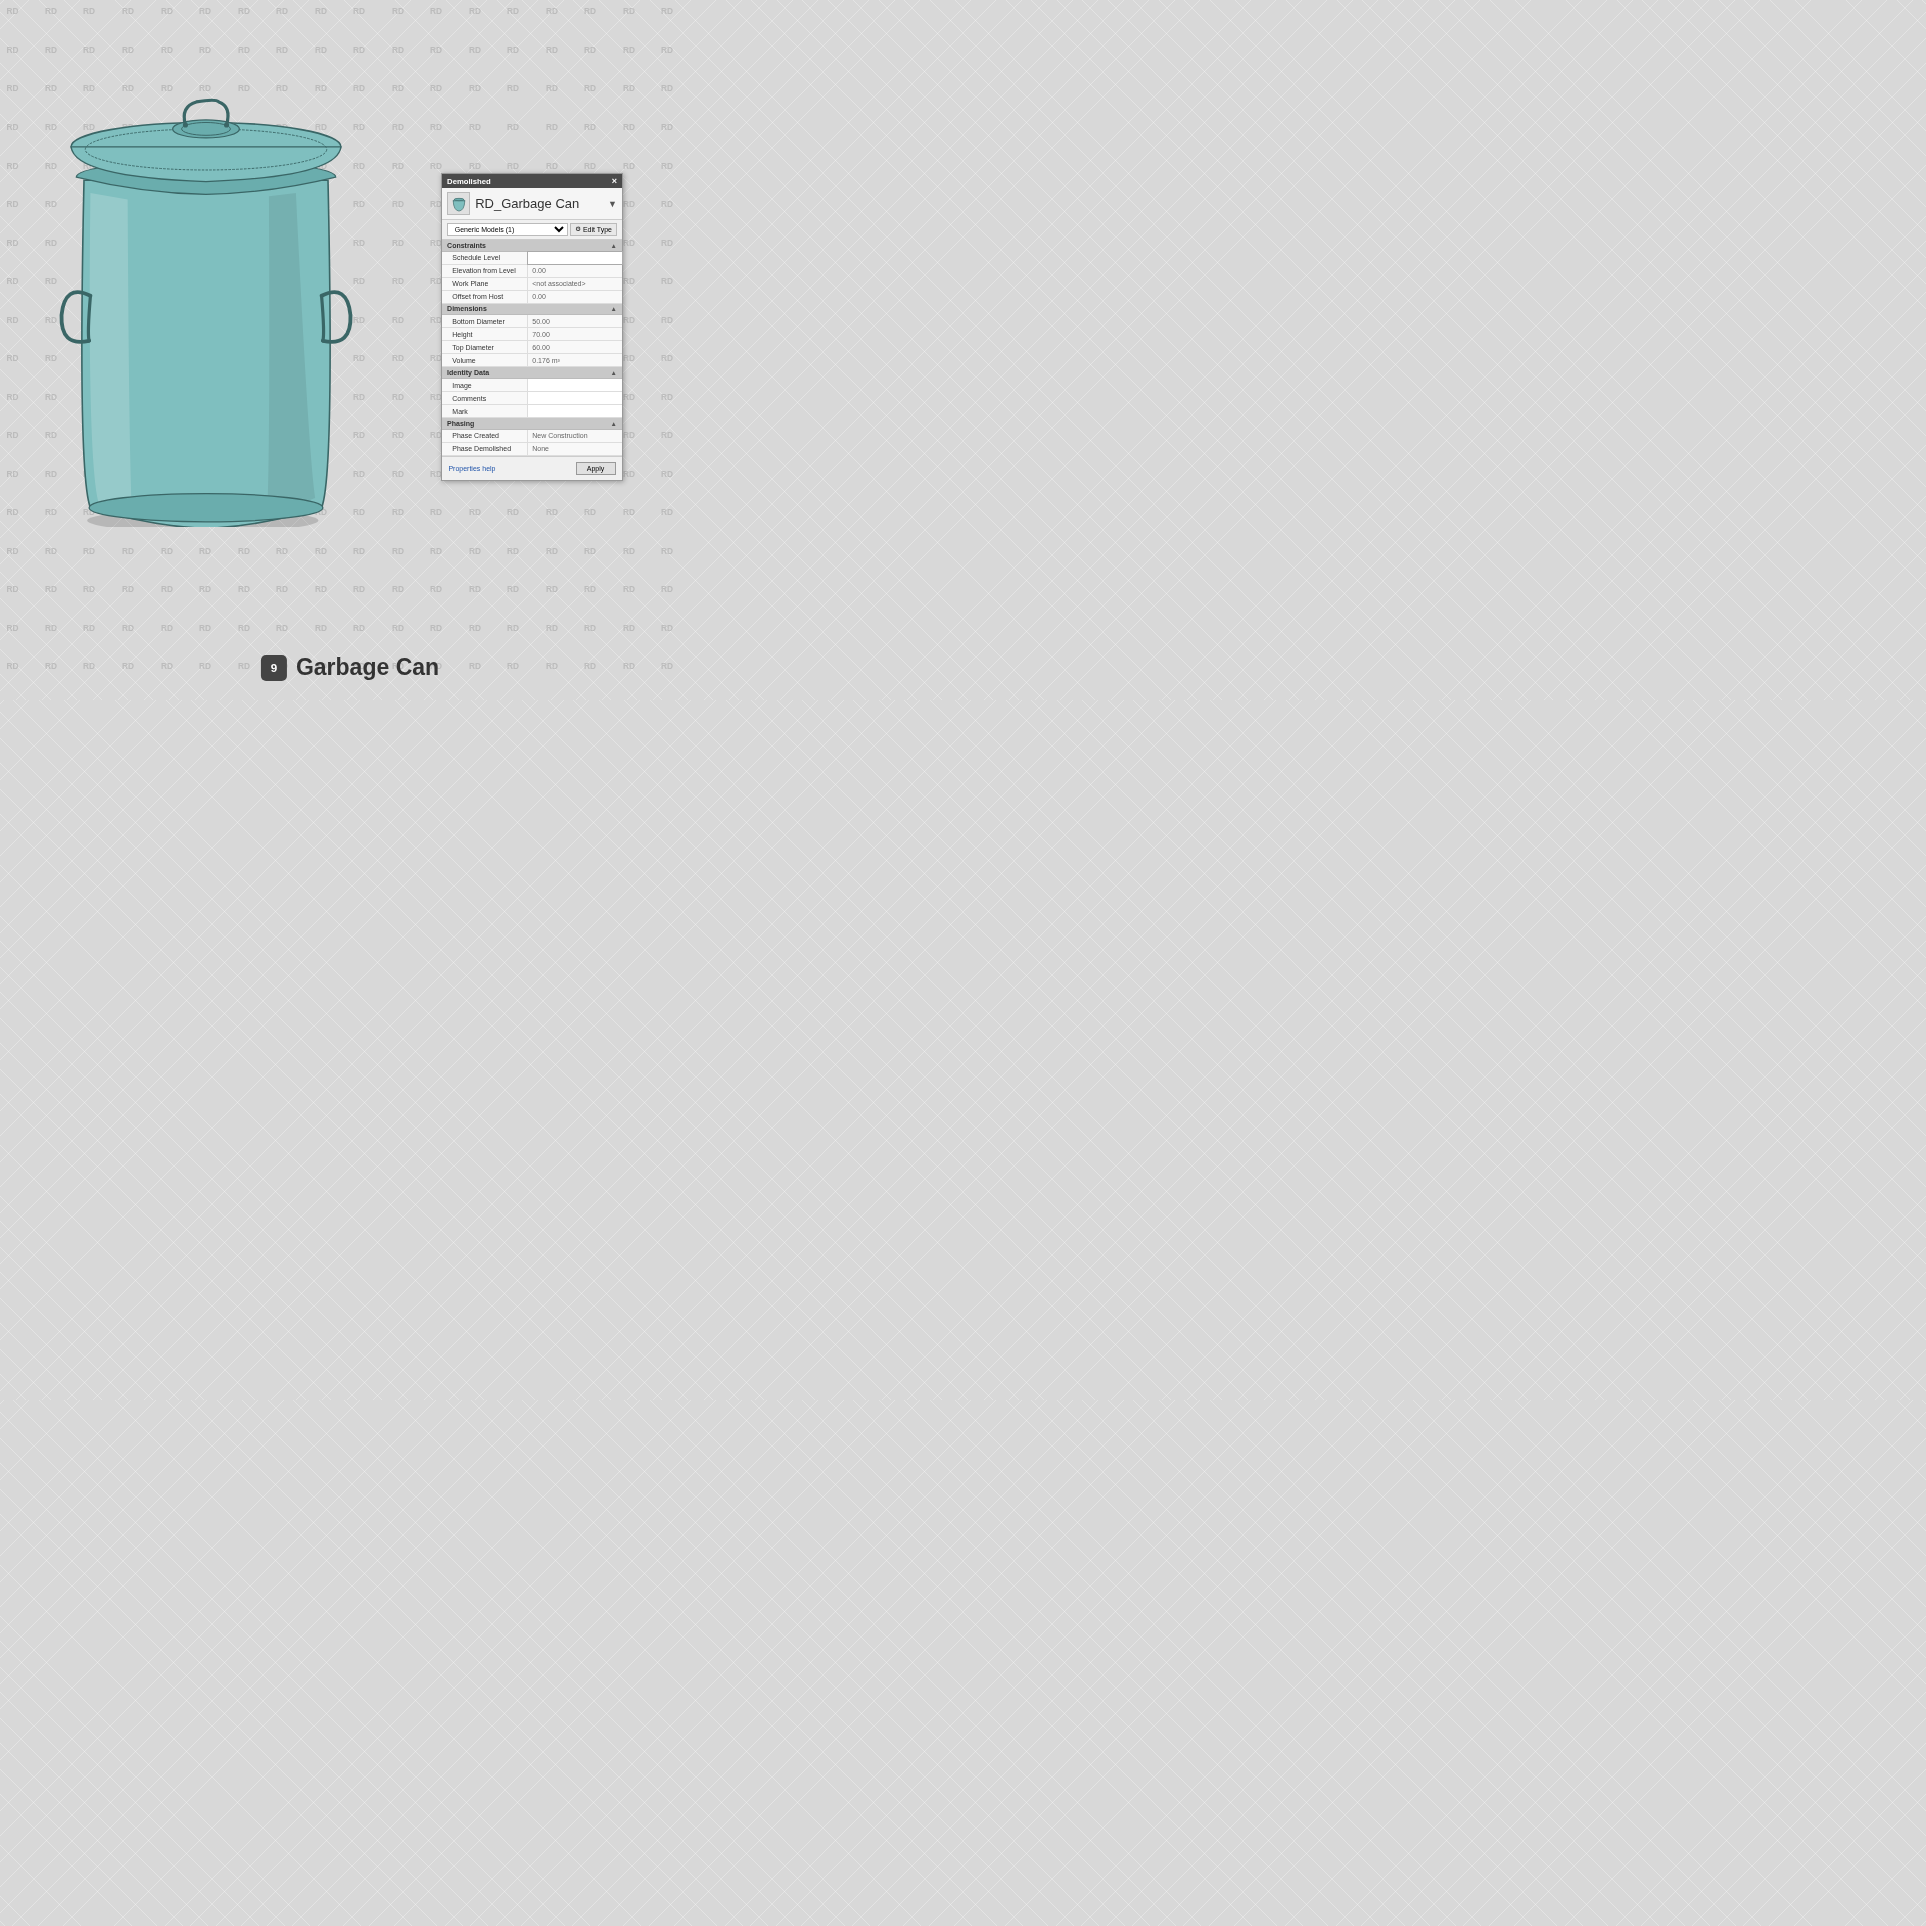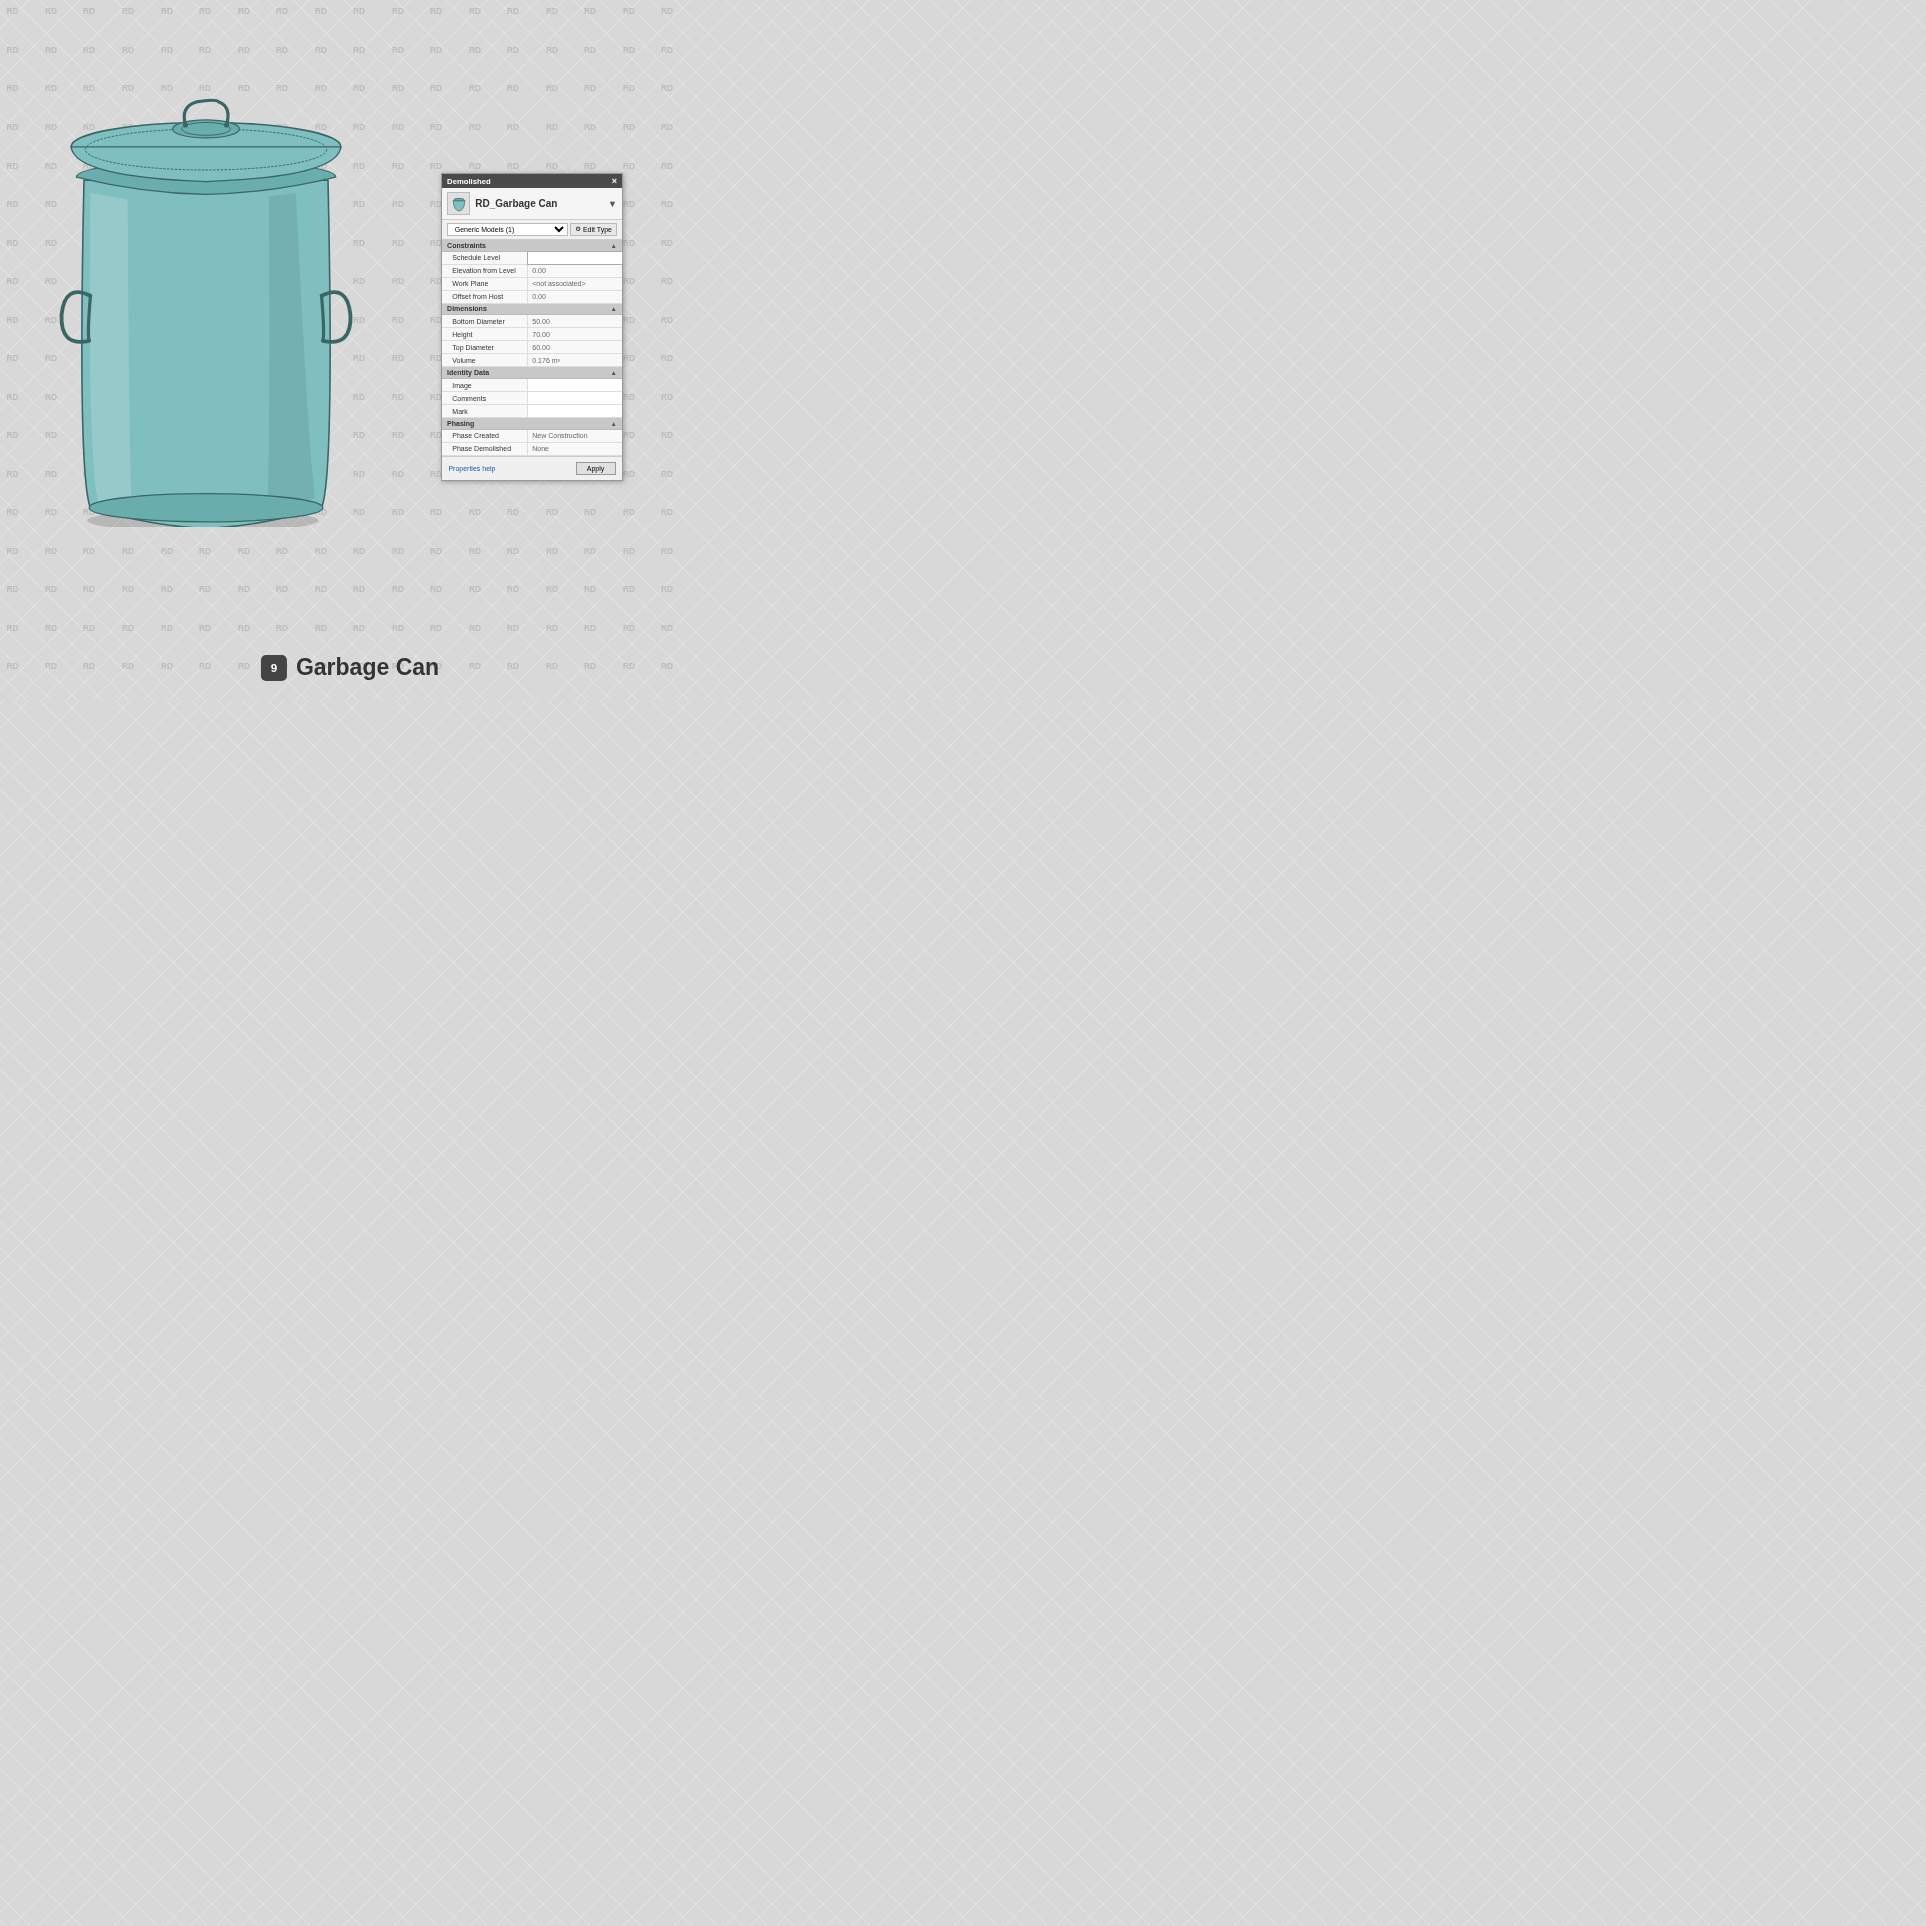--- a/index.html
+++ b/index.html
@@ -80,22 +80,22 @@
       height: 23px;
       background: #e0e0e0;
       border: 0.6px solid #bbb;
       display: flex;
       align-items: center;
       justify-content: center;
       flex-shrink: 0;
     }
 
     .object-name {
-      font-size: 10px;
-      font-weight: bold;
+      font-size: 13px;
+      font-weight: normal;
       color: #333;
       flex: 1;
     }
 
     .panel-dropdown-row {
       display: flex;
       align-items: center;
       padding: 2.6px 5.1px;
       background: #f0f0f0;
       border-bottom: 0.6px solid #ccc;

